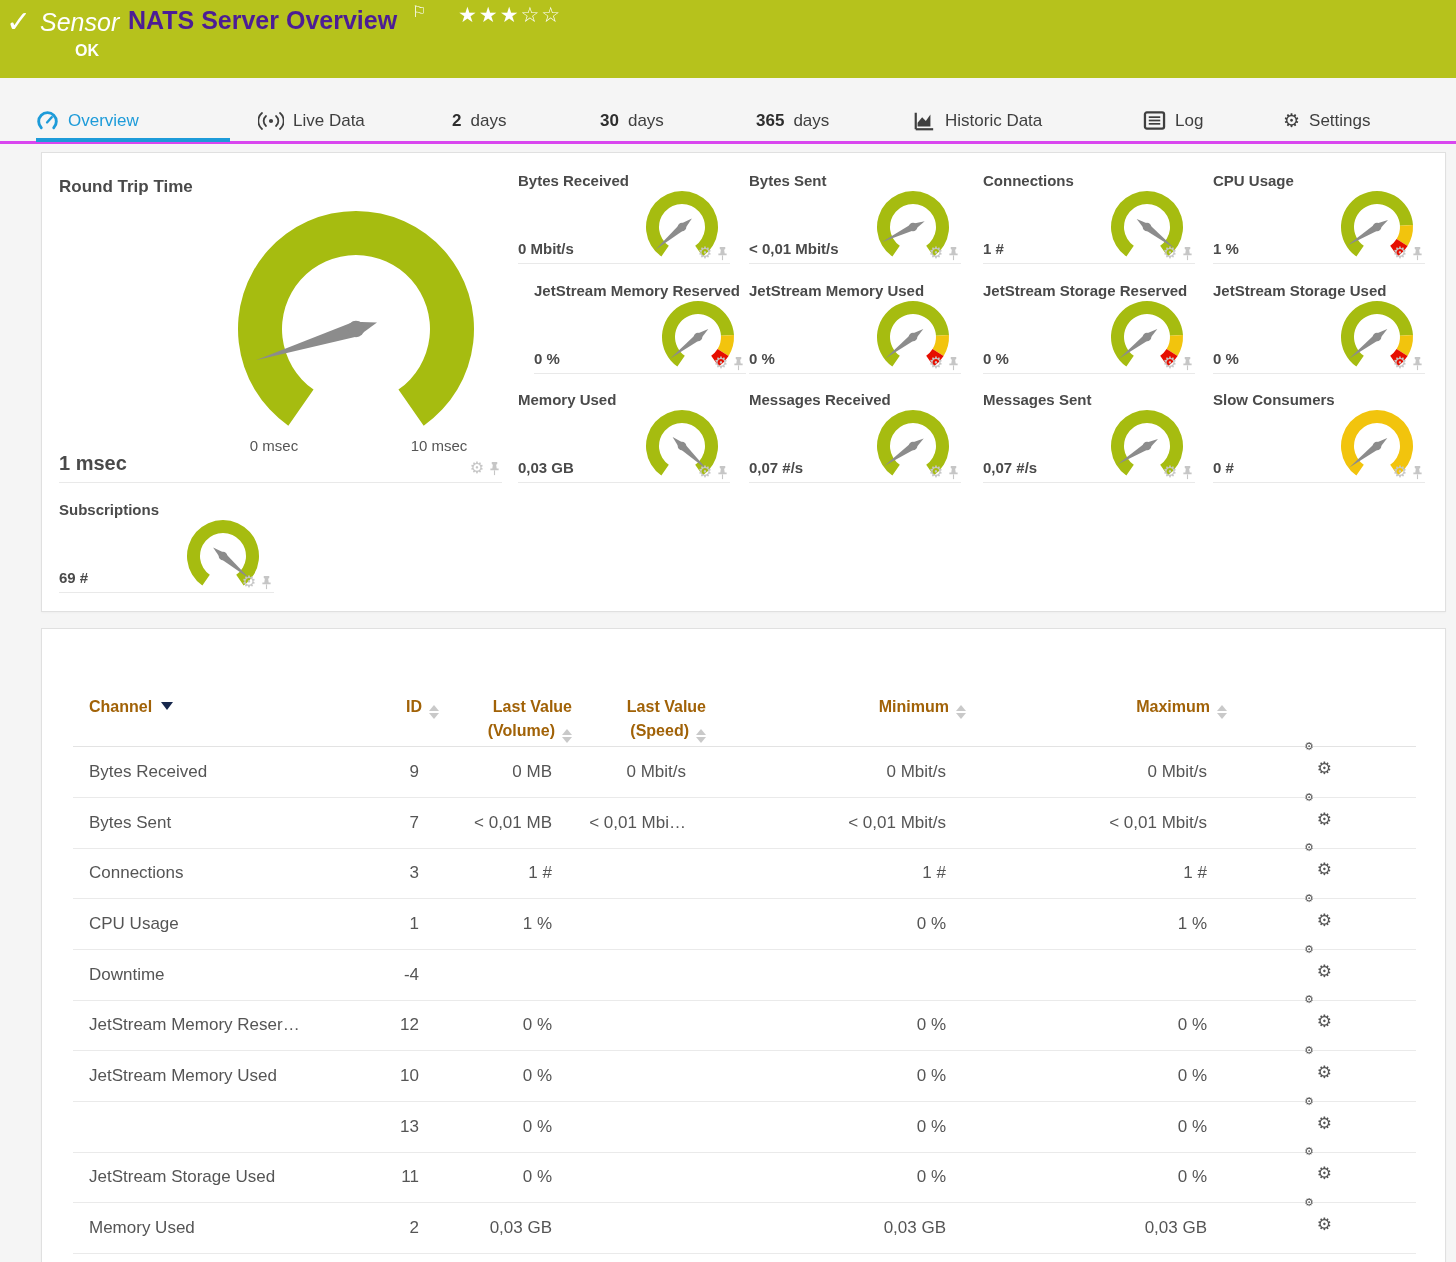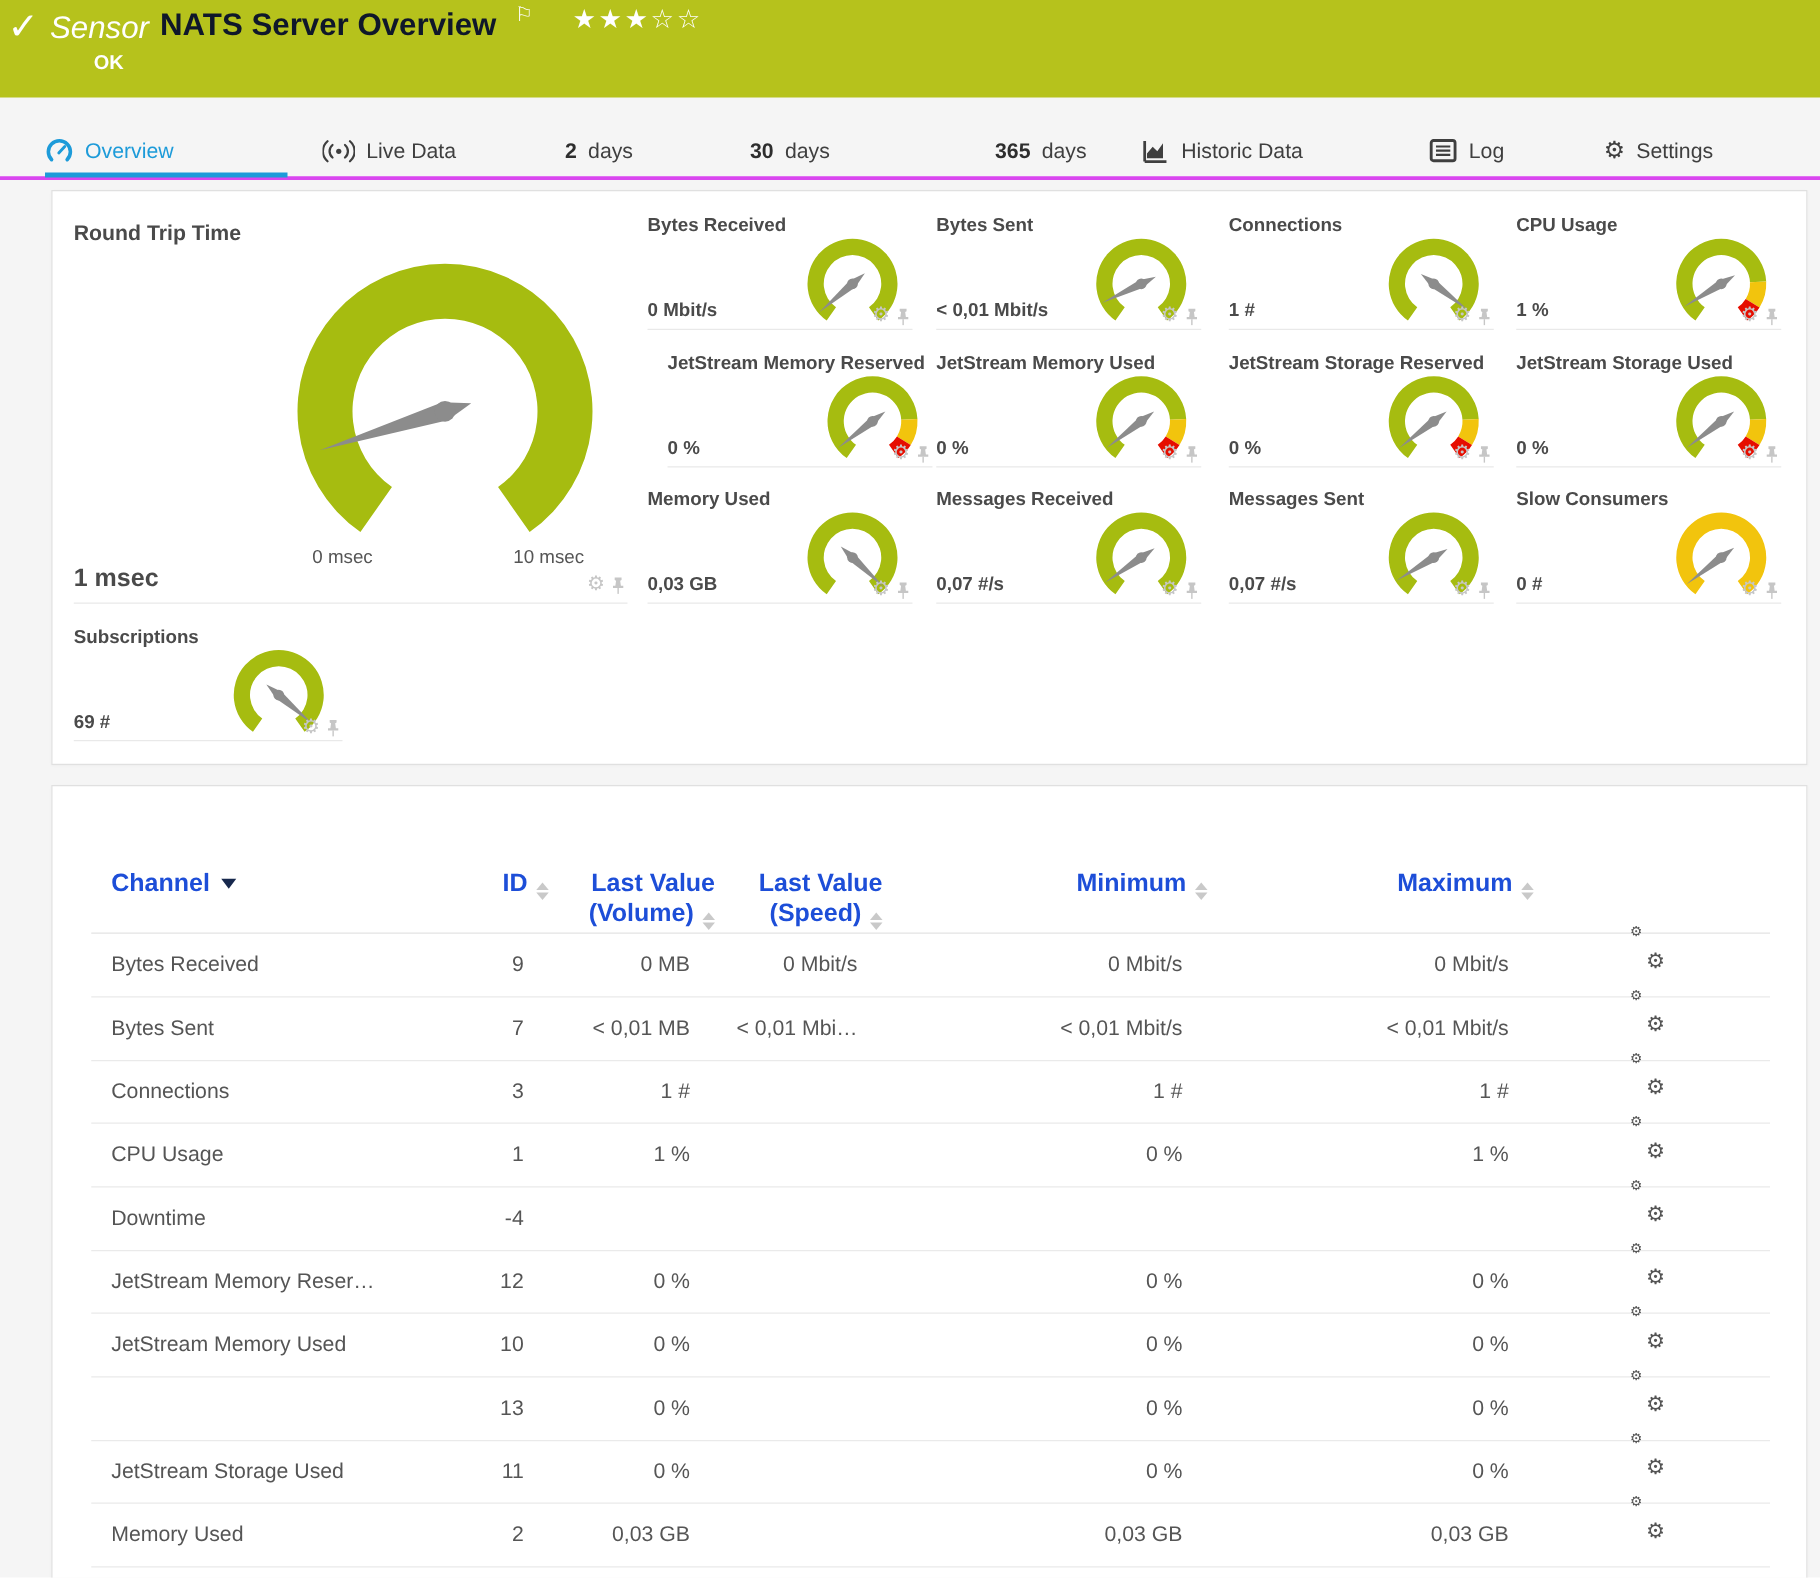--- a/index.html
+++ b/index.html
@@ -6,21 +6,21 @@
   body{
     width:1456px;height:1262px;position:relative;overflow:hidden;
     background:#f5f5f5;
     font-family:"Liberation Sans","DejaVu Sans",sans-serif;
     -webkit-font-smoothing:antialiased;
   }
   
   .topbar{position:absolute;left:0;top:0;width:1456px;height:78px;background:#b6c21c;}
   .chk{position:absolute;left:6px;top:4px;color:#fff;font-size:30px;font-weight:bold;}
   .stype{position:absolute;left:40px;top:8px;color:#fff;font-size:25px;font-style:italic;}
-  .ptitle{position:absolute;left:128px;top:6px;color:#0f172a;font-size:25px;font-weight:bold;}
+  .ptitle{position:absolute;left:128px;top:6px;color:#4c1d95;font-size:25px;font-weight:bold;}
   .flag{position:absolute;left:412px;top:2px;color:#fff;font-size:16px;}
   .stars{position:absolute;left:458px;top:3px;color:#fff;font-size:21px;letter-spacing:2px;}
   .okbadge{position:absolute;left:75px;top:42px;color:#fff;font-size:16px;font-weight:bold;}
   
   .tabbar{position:absolute;left:0;top:100px;width:1456px;height:41px;border-bottom:3px solid #d946ef;}
   .tab{position:absolute;top:0;height:41px;display:flex;align-items:center;gap:9px;
        font-size:17px;color:#3f3f3f;cursor:pointer;}
   .tab .num{font-weight:bold;color:#2e2e2e;}
   .tab .ticon{display:inline-flex;color:#3f3f3f;}
   .tab.active{color:#1d9bd9;}
@@ -42,21 +42,21 @@
   .rtt .g-icons{right:2px;bottom:6px;}
   
   .cell{position:absolute;width:212px;height:94px;border-bottom:1px solid #e9e9e9;}
   .g-title{position:absolute;left:0;top:3px;font-size:15px;font-weight:bold;color:#4a4a4a;white-space:nowrap;}
   .g-svg{position:absolute;left:122px;top:14px;width:84px;height:84px;}
   .g-value{position:absolute;left:0;bottom:6px;font-size:15px;font-weight:bold;color:#4a4a4a;white-space:nowrap;}
   .g-icons{position:absolute;right:2px;bottom:2px;display:flex;align-items:center;gap:5px;color:#c6c6c6;}
   .g-icons .gearglyph{font-size:16px;line-height:1;cursor:pointer;}
   .g-icons .pin{width:11px;height:15px;fill:#c6c6c6;cursor:pointer;}
   
-  .th{position:absolute;top:66px;font-size:20px;font-weight:bold;color:#1d4ed8;line-height:24px;
+  .th{position:absolute;top:66px;font-size:16px;font-weight:bold;color:#a16207;line-height:24px;
       text-align:right;cursor:pointer;white-space:nowrap;}
   .th.left{text-align:left;}
   .sorts{display:inline-flex;flex-direction:column;gap:2px;margin-left:7px;vertical-align:1px;}
   .tri-up{width:0;height:0;border-left:5px solid transparent;border-right:5px solid transparent;border-bottom:6px solid #c9c9c9;}
   .tri-dn{width:0;height:0;border-left:5px solid transparent;border-right:5px solid transparent;border-top:6px solid #c9c9c9;}
   .caret-dn{display:inline-block;width:0;height:0;margin-left:9px;vertical-align:2px;
       border-left:6px solid transparent;border-right:6px solid transparent;border-top:8px solid #17284d;}
   .hdr-line{position:absolute;left:31px;right:29px;top:117px;height:1px;background:#e3e3e3;}
   .trow{position:absolute;left:31px;right:29px;height:51px;border-bottom:1px solid #eaeaea;cursor:pointer;}
   .trow > div{position:absolute;top:0;line-height:51px;font-size:17px;color:#555;white-space:nowrap;}
@@ -105,21 +105,21 @@
       <span>Live Data</span>
     </div>
     <div class="tab" style="left: 452px; width: 100px;">
       <span class="num">2</span>
       <span>days</span>
     </div>
     <div class="tab" style="left: 600px; width: 104px;">
       <span class="num">30</span>
       <span>days</span>
     </div>
-    <div class="tab" style="left: 796px; width: 112px;">
+    <div class="tab" style="left: 756px; width: 112px;">
       <span class="num">365</span>
       <span>days</span>
     </div>
     <div class="tab" style="left: 912px; width: 186px;">
       <span class="ticon">
         <svg width="24" height="22" viewBox="0 0 24 24" fill="none">
           <path d="M3 3v18" stroke="currentColor" stroke-width="2.4"></path>
           <path d="M3 21h19" stroke="currentColor" stroke-width="2.4"></path>
           <path d="M5 18v-4l5-6 4 4 5-7v13z" fill="currentColor"></path>
         </svg>

